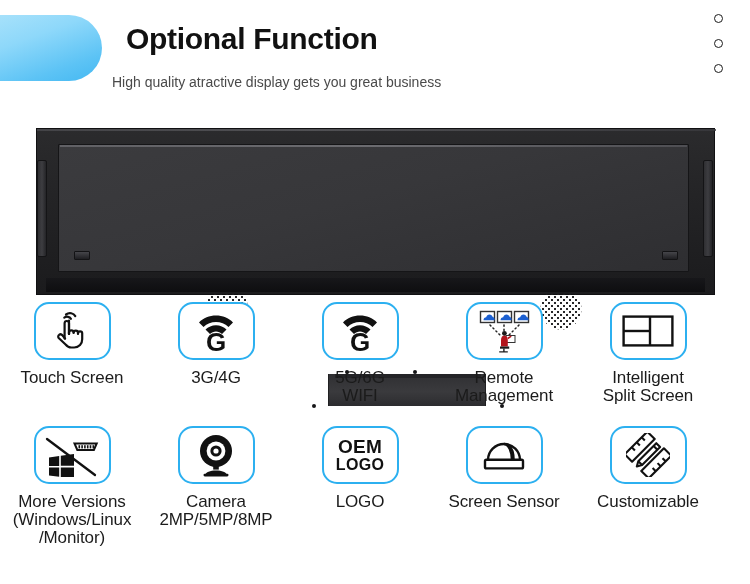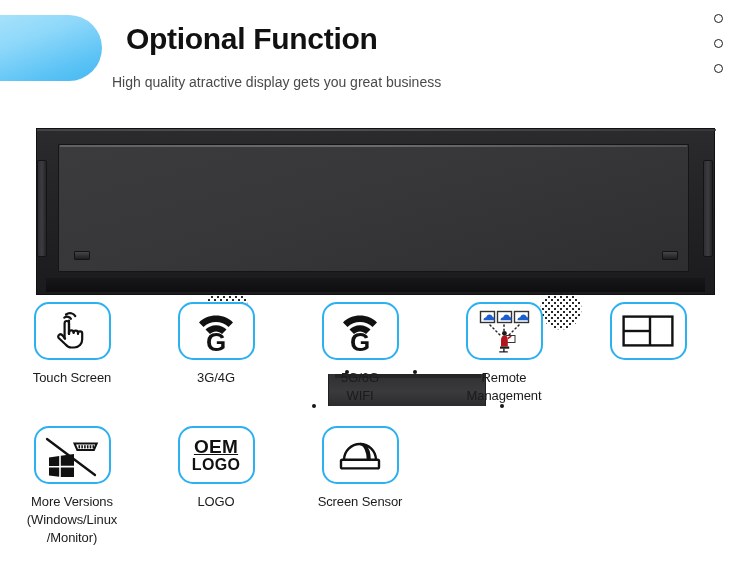--- a/index.html
+++ b/index.html
@@ -108,21 +108,21 @@
     width:144px;display:flex;flex-direction:column;align-items:center;
   }
   .fcell.row1{height:124px;}
   .fcell.row2{height:150px;}
   .iconbox{
     width:77px;height:58px;border:2px solid #2cb0f0;border-radius:15px;
     background:#ffffff;display:flex;align-items:center;justify-content:center;
     box-sizing:border-box;
   }
   .flabel{
-    margin-top:9px;text-align:center;font-size:13px;color:#1b1b1b;
+    margin-top:9px;text-align:center;font-size:17px;color:#1b1b1b;
     line-height:18px;letter-spacing:-0.1px;
   }
   .ico{display:block;}
 </style>
 </head>
 <body>
 
 <div id="header">
   <div id="header-blob"></div>
   <div id="header-title">Optional Function</div>
@@ -236,20 +236,22 @@
     </div>
 
     <div class="fcell row1">
       <div class="iconbox">
         <svg class="ico" width="52" height="32" viewBox="0 0 52 32" fill="none" stroke="#111" stroke-width="2.4">
           <rect x="1.6" y="1.6" width="48.8" height="28.8"></rect>
           <path d="M1.6 16h26.4"></path>
           <path d="M28 1.6v28.8"></path>
         </svg>
       </div>
+      <div class="flabel" style="white-space:pre-line">Intelligent
+Split Screen</div>
     </div>
   </div>
 
   <div class="frow">
 
     <div class="fcell row2">
       <div class="iconbox">
         <svg class="ico" width="58" height="44" viewBox="0 0 58 44" fill="none">
           <g fill="#111">
             <path d="M6 24.5l10.2-1.4v9.9H6z"></path>
@@ -269,37 +271,70 @@
             <rect x="49.5" y="12.2" width="1.6" height="3.2"></rect>
           </g>
           <path d="M4 6 L52 42" stroke="#111" stroke-width="2.3" stroke-linecap="round"></path>
         </svg>
       </div>
       <div class="flabel" style="white-space:pre-line">More Versions
 (Windows/Linux
 /Monitor)</div>
     </div>
 
+    <div class="fcell row2">
+      <div class="iconbox">
+        <svg class="ico" width="46" height="44" viewBox="0 0 46 44">
+          <circle cx="23" cy="18" r="16" fill="#111"></circle>
+          <circle cx="23" cy="18" r="9.4" fill="#fff"></circle>
+          <circle cx="23" cy="18" r="5.6" fill="#111"></circle>
+          <circle cx="23" cy="18" r="2.6" fill="#fff"></circle>
+          <path d="M20.2 33h5.6v3.6h-5.6z" fill="#111"></path>
+          <path d="M12.5 41.5c0-2.2 4.7-4 10.5-4s10.5 1.8 10.5 4z" fill="#111"></path>
+          <rect x="10.5" y="40.8" width="25" height="2.6" rx="1.3" fill="#111"></rect>
+        </svg>
+      </div>
+      <div class="flabel" style="white-space:pre-line">Camera
+2MP/5MP/8MP</div>
+    </div>
 
     <div class="fcell row2">
       <div class="iconbox">
         <div style="text-align:center;line-height:1.05;">
-          <div style="font-size:19px;font-weight:bold;color:#111;letter-spacing:.3px;text-decoration:underline;">OEM</div>
+          <div style="font-size:19px;font-weight:bold;color:#111;letter-spacing:.3px;">OEM</div>
           <div style="font-size:16px;font-weight:bold;color:#111;letter-spacing:.3px;">LOGO</div>
         </div>
       </div>
       <div class="flabel">LOGO</div>
     </div>
 
     <div class="fcell row2">
       <div class="iconbox">
         <svg class="ico" width="48" height="34" viewBox="0 0 48 34" fill="none" stroke="#111" stroke-width="2.4" stroke-linejoin="round">
           <path d="M8 22c0-8.8 7.2-16 16-16s16 7.2 16 16"></path>
           <path d="M24 6c4.4 0 8 7.2 8 16"></path>
           <path d="M28.6 7.2c3 2.6 5 8.4 5 14.8"></path>
           <rect x="5" y="21.8" width="38" height="8.6" rx="1.4"></rect>
         </svg>
       </div>
       <div class="flabel">Screen Sensor</div>
     </div>
 
+    <div class="fcell row2">
+      <div class="iconbox">
+        <svg class="ico" width="44" height="44" viewBox="0 0 44 44" fill="none" stroke="#111" stroke-width="2.1" stroke-linejoin="round">
+          <g transform="rotate(45 22 22)">
+            <rect x="5" y="6" width="10.5" height="32"></rect>
+            <path d="M5 14h4.5M5 21h4.5M5 28h4.5"></path>
+            <rect x="28.5" y="6" width="10.5" height="32"></rect>
+            <path d="M34.5 14H39M34.5 21H39M34.5 28H39"></path>
+          </g>
+          <g>
+            <path d="M30.3 10.2l3.8 3.8-18 18-5.3 1.5 1.5-5.3z"></path>
+            <path d="M27.6 12.9l3.8 3.8"></path>
+            <path d="M12.3 28.2l3.8 3.8"></path>
+          </g>
+        </svg>
+      </div>
+      <div class="flabel">Customizable</div>
+    </div>
   </div>
 </div>
 
 </body></html>

